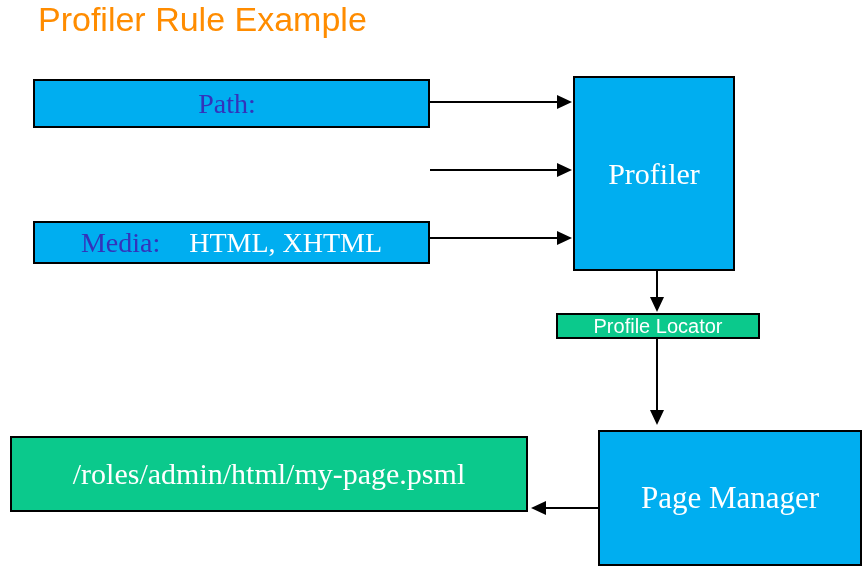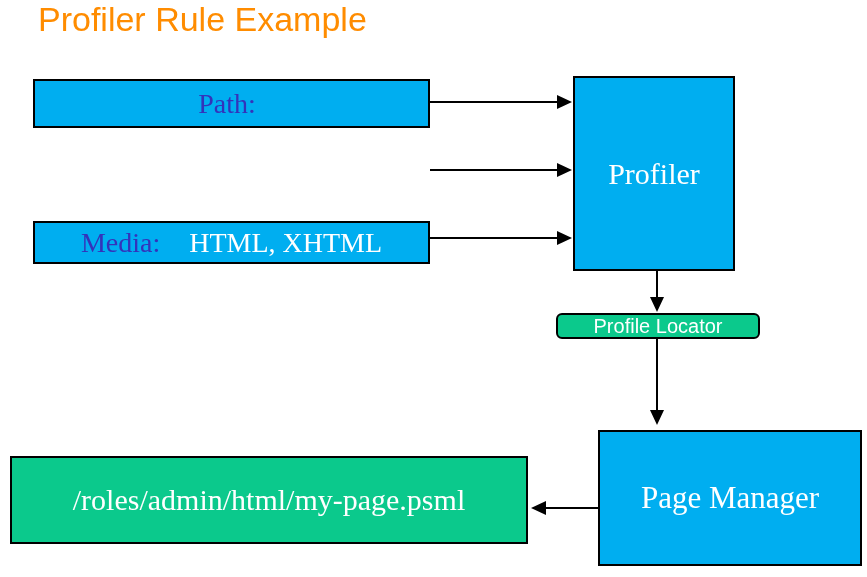--- a/index.html
+++ b/index.html
@@ -52,28 +52,27 @@
   #media-box { top: 221px; height: 43px; }
   #profiler-box {
     left: 573px; top: 76px; width: 162px; height: 195px;
     font-size: 30px; color: #ffffff;
   }
   #profile-locator-box {
     left: 556px; top: 313px; width: 204px; height: 26px;
     font-family: "Liberation Sans", sans-serif;
     font-size: 20px; color: #ffffff;
     border-width: 2px;
-    border-radius: 6px;
   }
   #page-manager-box {
     left: 598px; top: 430px; width: 264px; height: 136px;
     font-size: 31px; color: #ffffff;
   }
   #result-box {
-    left: 10px; top: 456px; width: 518px; height: 88px;
+    left: 10px; top: 436px; width: 518px; height: 76px;
     font-size: 30px; color: #ffffff;
   }
   svg.arrows {
     position: absolute;
     left: 0; top: 0;
     width: 867px; height: 577px;
     pointer-events: none;
   }
   svg .shaft { stroke: var(--line); stroke-width: 2; }
   svg .head  { fill: var(--line); stroke: none; }

